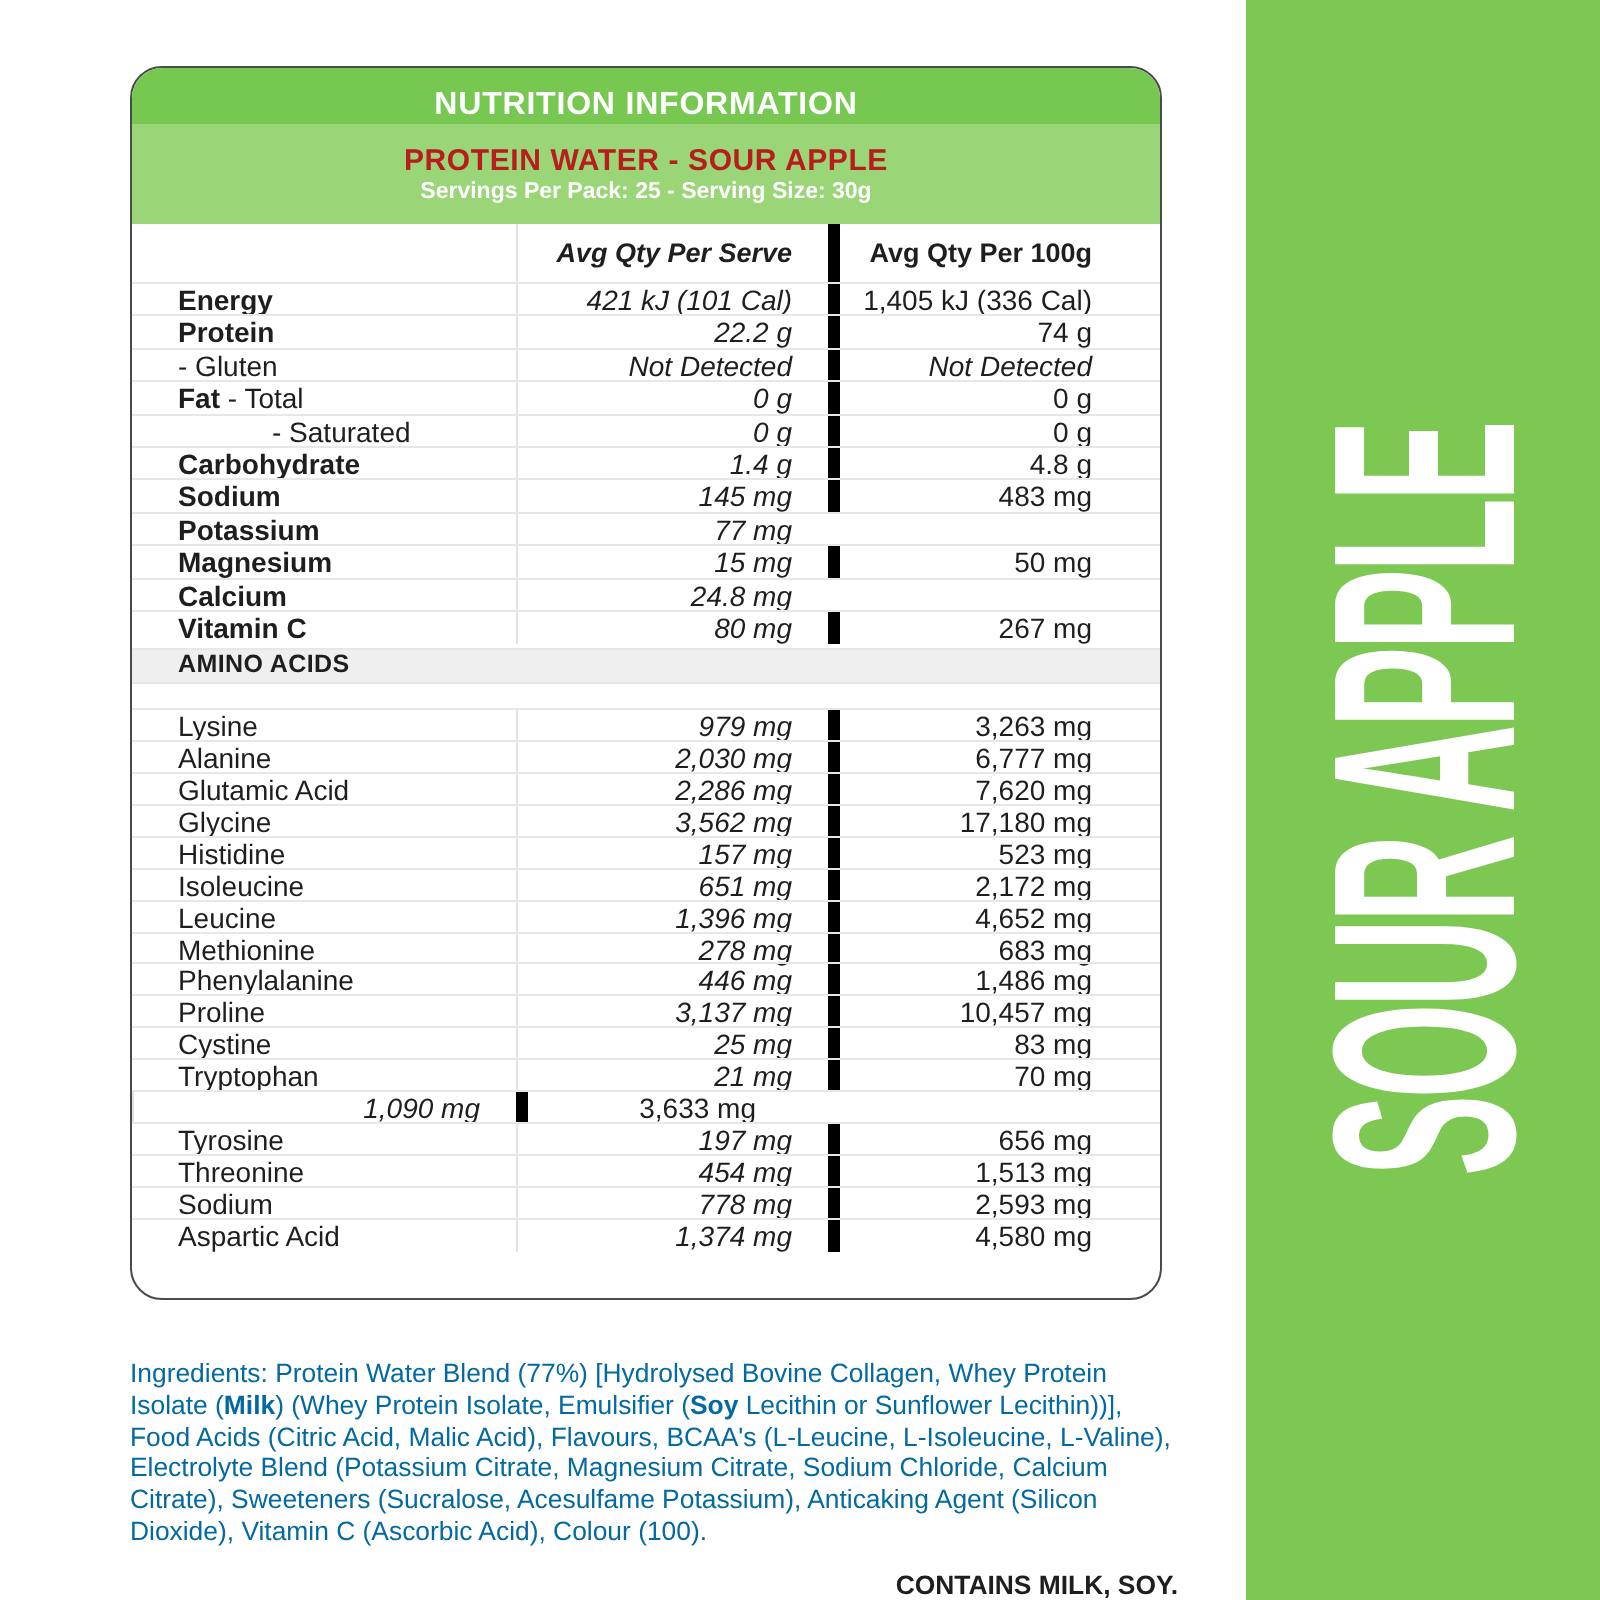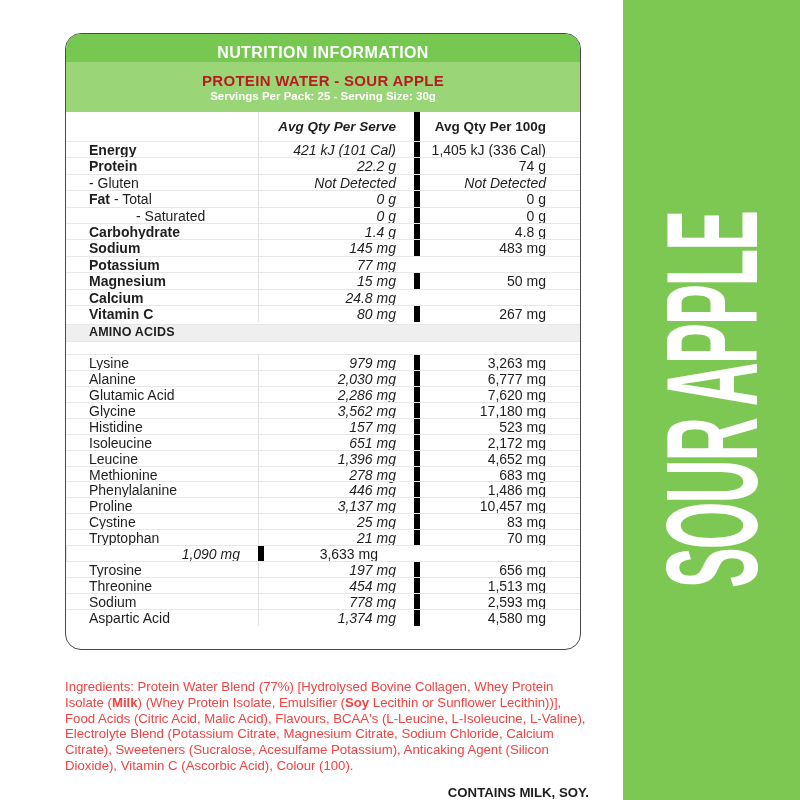--- a/index.html
+++ b/index.html
@@ -63,21 +63,21 @@
   .indent1{padding-left:70px;}
   .section-row{
     margin-top:3px;height:18px;flex:0 0 18px;margin-bottom:12px;
     background:#efefef;display:flex;align-items:flex-start;
     border-top:1px solid #e7e7e7;border-bottom:1px solid #e7e7e7;box-sizing:border-box;
   }
   .section-row span{font-weight:bold;font-size:12.5px;padding-left:23px;letter-spacing:.2px;}
   
   .ingredients{
     position:absolute;left:65px;top:666px;width:524px;
-    font-size:13.2px;line-height:15.7px;color:#ef4444;
+    font-size:13.2px;line-height:15.7px;color:#0369a1;
   }
   .contains{
     position:absolute;left:65px;top:772px;width:524px;
     font-size:13.2px;font-weight:bold;color:#1e1e1e;text-align:right;
   }
 </style>
 </head>
 <body>
 
 <div class="card">

